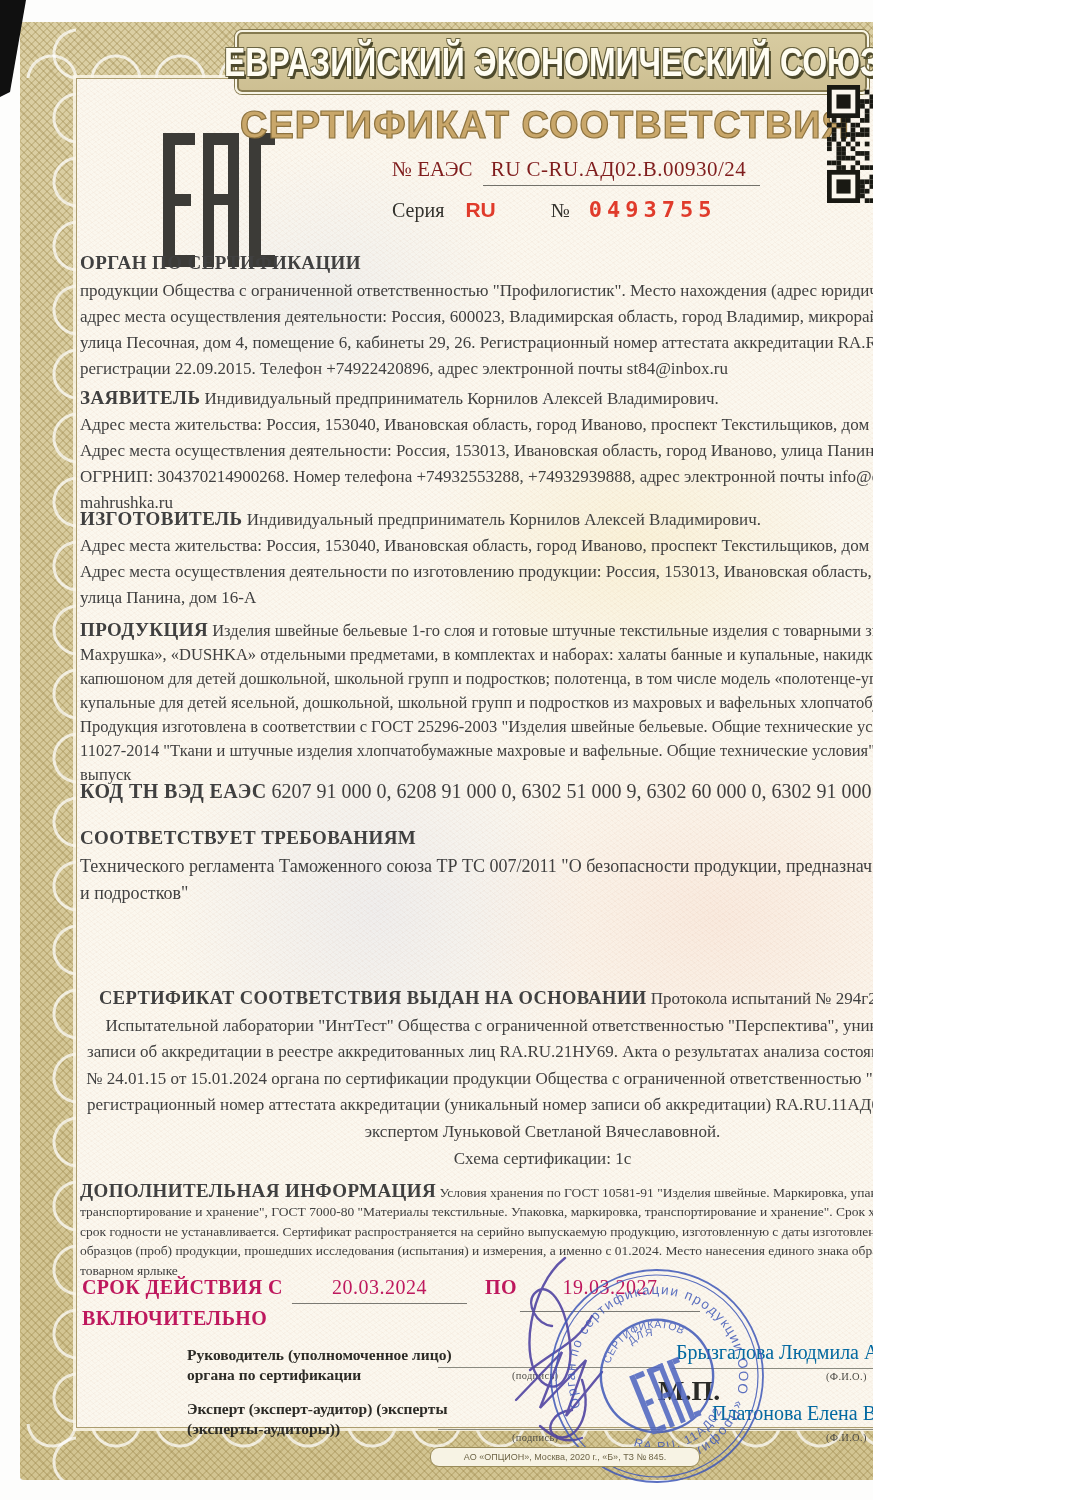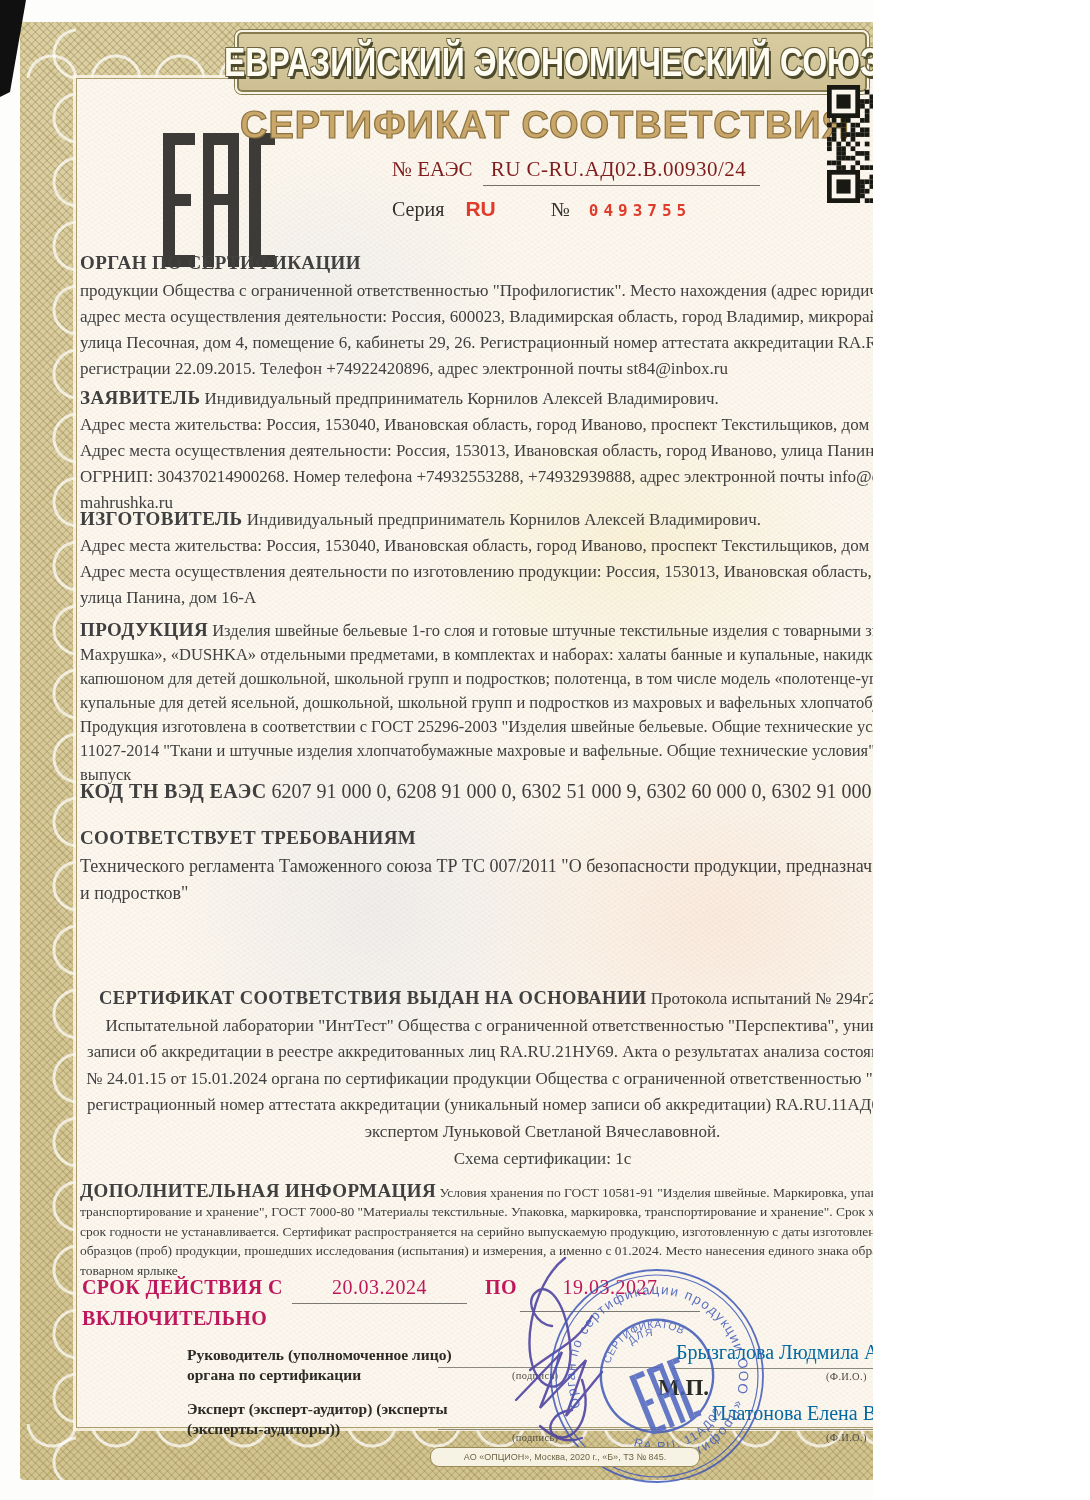--- a/index.html
+++ b/index.html
@@ -48,21 +48,21 @@
     color:#c9a76a;-webkit-text-stroke:1.2px #8d7340;transform:scaleY(1.04);white-space:nowrap;}
   .eac-logo{position:absolute;left:163px;top:133px;}
   .cert-number{position:absolute;left:392px;top:157px;font-size:21px;white-space:nowrap;color:#7f1d1d;}
   .cert-number .lbl{margin-right:10px;}
   .cert-number .val{display:inline-block;border-bottom:1px solid #72716a;padding:0 14px 3px 8px;
     letter-spacing:.5px;}
   .series-row{position:absolute;left:392px;top:197px;font-size:20px;white-space:nowrap;color:#33322d;}
   .series-row .red{color:#e03b2b;}
   .series-val{font-family:"Liberation Sans",sans-serif;font-weight:bold;font-size:21px;margin-left:16px;}
   .serial-lbl{margin-left:50px;}
-  .serial-num{font-family:"DejaVu Sans Mono",monospace;font-weight:bold;font-size:16px;
+  .serial-num{font-family:"DejaVu Sans Mono",monospace;font-weight:bold;font-size:22px;
     letter-spacing:5px;margin-left:14px;}
   .qr{position:absolute;left:827px;top:85px;width:118px;height:118px;}
   
   .sec{position:absolute;left:80px;width:925px;font-size:17px;line-height:26px;color:#404040;}
   .sec .h{font-size:19px;letter-spacing:.4px;}
   .hblock{display:block;margin-bottom:2px;}
   .sec-org{top:233px;} .sec-app{top:368px;} .sec-man{top:489px;}
   .sec-prod{top:601px;font-size:16.5px;line-height:24px;}
   .sec-tnved{top:758px;font-size:20px;} .sec-tnved .h{font-size:20px;}
   .sec-comp{top:806px;font-size:18px;line-height:27px;}
@@ -76,21 +76,21 @@
   .validity .date{position:absolute;top:0;font-weight:normal;font-size:20px;letter-spacing:.5px;text-align:center;}
   .d1{left:210px;width:175px;border-bottom:1px solid #7a7973;padding-bottom:4px;}
   .lblto{position:absolute;left:403px;top:0;}
   .d2{left:438px;width:180px;border-bottom:1px solid #7a7973;padding-bottom:12px;}
   .incl{position:absolute;left:0;top:31px;}
   
   .sig-label{position:absolute;left:187px;width:280px;font-weight:bold;font-size:15.5px;line-height:20px;color:#2c2b26;}
   .sig-line{position:absolute;height:1px;background:#8a8a80;}
   .caption{position:absolute;font-size:10.5px;color:#4c4b45;letter-spacing:.3px;}
   .fio-name{position:absolute;font-size:20px;white-space:nowrap;color:#0369a1;}
-  .mp{position:absolute;left:658px;top:1375px;font-weight:bold;font-size:23px;color:#2a2a26;}
+  .mp{position:absolute;left:658px;top:1375px;font-weight:bold;font-size:28px;color:#2a2a26;}
   
   .print-pill{position:absolute;left:430px;top:1447px;width:268px;height:18px;border-radius:9px;
     background:#f7f3e4;border:1px solid #9a8c5a;display:flex;align-items:center;justify-content:center;
     font-family:"Liberation Sans",sans-serif;font-size:9px;color:#6d6446;white-space:nowrap;}
   .stamp,.signatures{position:absolute;pointer-events:none;}
   .stamp{left:525px;top:1244px;}
   .signatures{left:470px;top:1230px;}
 </style>
 </head>
 <body>

